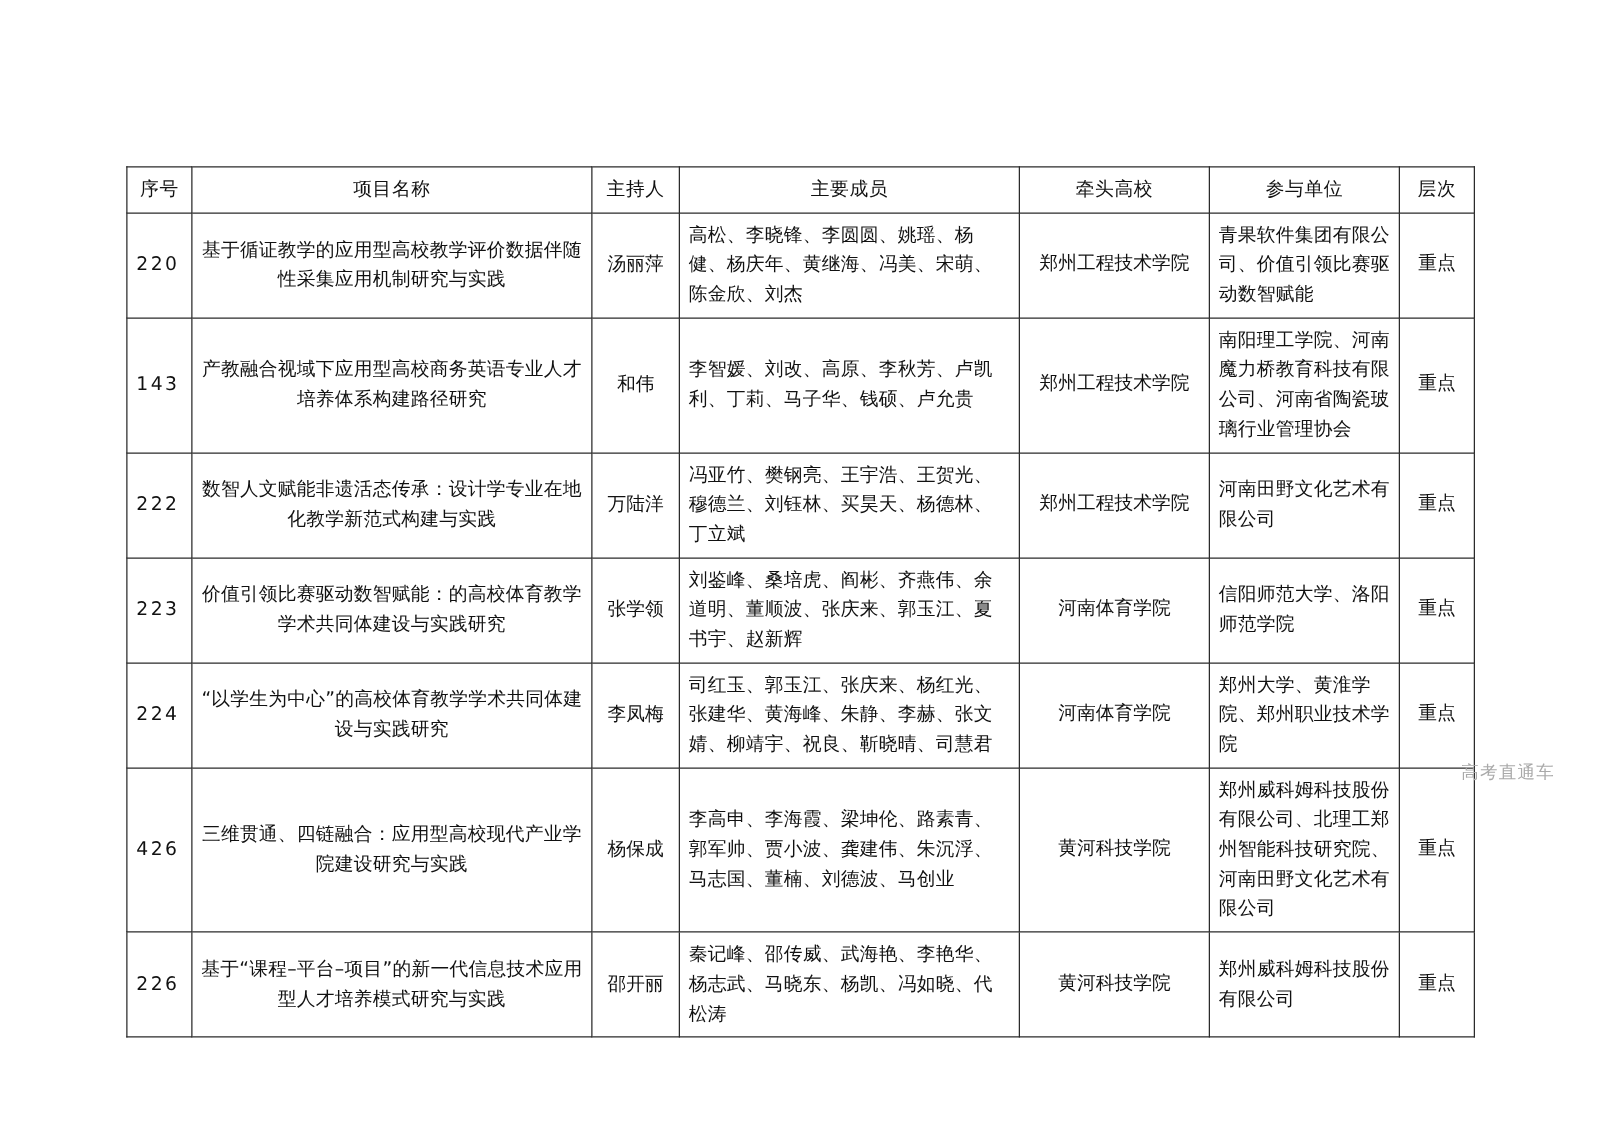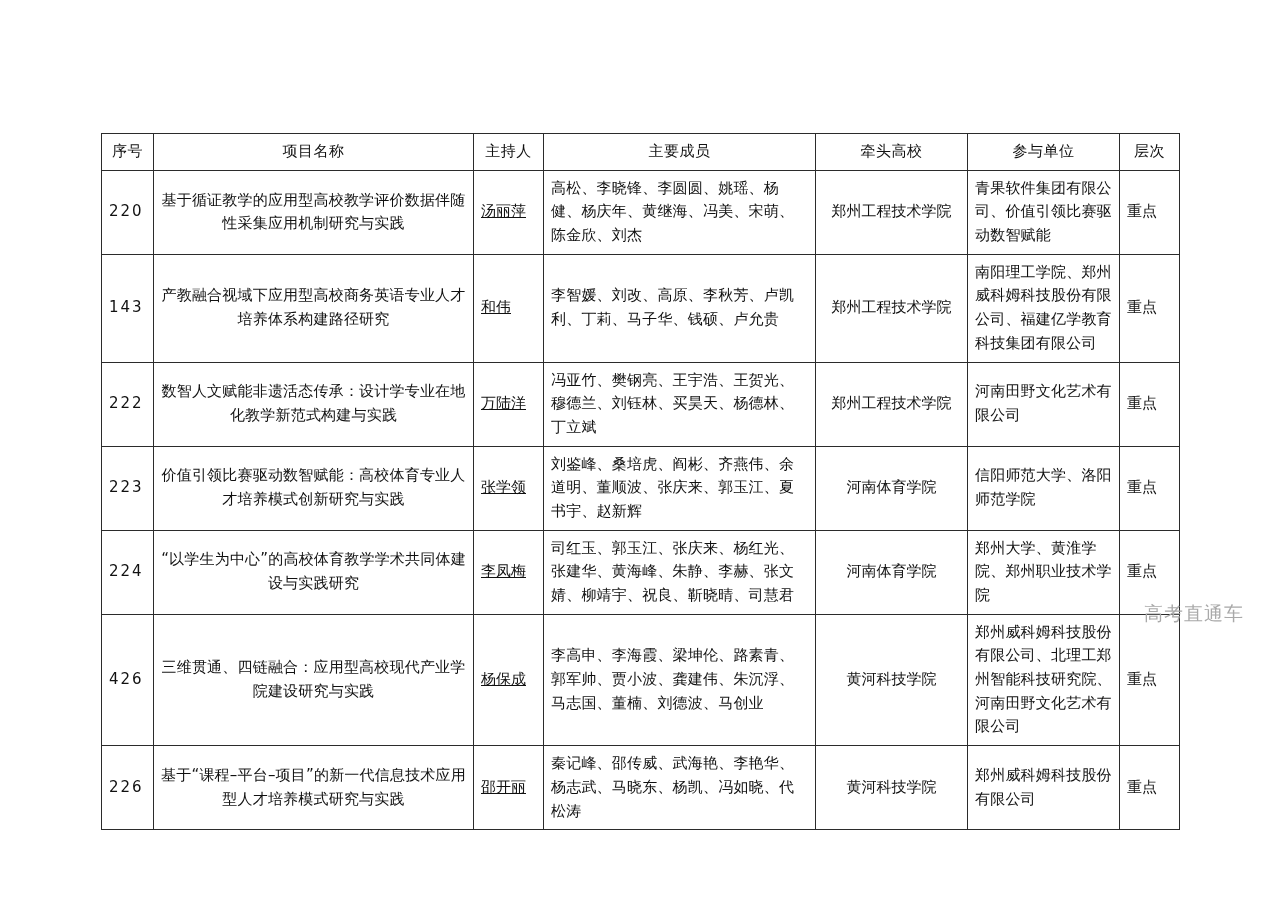--- a/index.html
+++ b/index.html
@@ -60,49 +60,49 @@
     text-align: left;
     font-size: 15px;
     letter-spacing: 2px;
   }
   td.title {
     text-align: center;
     font-size: 15px;
     letter-spacing: 0.2px;
   }
   td.host {
-    text-align: left;
-    font-size: 15px;
-    text-decoration: underline;
+    text-align: center;
+    font-size: 15px;
   }
   td.members {
     text-align: left;
     font-size: 15px;
     letter-spacing: 0.2px;
     margin-top: 12px;
   }
   td.lead {
     text-align: center;
     font-size: 15px;
     font-family: Liberation Serif, serif;
   }
   td.partner {
     text-align: left;
     font-size: 15px;
     letter-spacing: 0.2px;
   }
   td.level {
-    text-align: left;
-    font-size: 15px;
+    text-align: center;
+    font-size: 15px;
+    font-family: Liberation Mono, monospace;
   }
   .watermark {
     position: absolute;
     right: 36px;
     bottom: 28px;
-    font-size: 19px;
+    font-size: 14px;
     color: #a9a9a9;
     letter-spacing: 1px;
     user-select: none;
   }
 </style>
 </head>
 <body>
 
 <div class="page">
   <div class="table-wrap">
@@ -136,35 +136,35 @@
           <td class="lead">郑州工程技术学院</td>
           <td class="partner">青果软件集团有限公司、价值引领比赛驱动数智赋能</td>
           <td class="level">重点</td>
         </tr>
         <tr>
           <td class="no">143</td>
           <td class="title">产教融合视域下应用型高校商务英语专业人才培养体系构建路径研究</td>
           <td class="host">和伟</td>
           <td class="members">李智媛、刘改、高原、李秋芳、卢凯利、丁莉、马子华、钱硕、卢允贵</td>
           <td class="lead">郑州工程技术学院</td>
-          <td class="partner">南阳理工学院、郑州威科姆科技股份有限公司、福建亿学教育科技集团有限公司</td>
+          <td class="partner">南阳理工学院、河南魔力桥教育科技有限公司、河南省陶瓷玻璃行业管理协会</td>
           <td class="level">重点</td>
         </tr>
         <tr>
           <td class="no">222</td>
           <td class="title">数智人文赋能非遗活态传承：设计学专业在地化教学新范式构建与实践</td>
           <td class="host">万陆洋</td>
           <td class="members">冯亚竹、樊钢亮、王宇浩、王贺光、穆德兰、刘钰林、买昊天、杨德林、丁立斌</td>
           <td class="lead">郑州工程技术学院</td>
           <td class="partner">河南田野文化艺术有限公司</td>
           <td class="level">重点</td>
         </tr>
         <tr>
           <td class="no">223</td>
-          <td class="title">价值引领比赛驱动数智赋能：高校体育专业人才培养模式创新研究与实践</td>
+          <td class="title">价值引领比赛驱动数智赋能：的高校体育教学学术共同体建设与实践研究</td>
           <td class="host">张学领</td>
           <td class="members">刘鉴峰、桑培虎、阎彬、齐燕伟、余道明、董顺波、张庆来、郭玉江、夏书宇、赵新辉</td>
           <td class="lead">河南体育学院</td>
           <td class="partner">信阳师范大学、洛阳师范学院</td>
           <td class="level">重点</td>
         </tr>
         <tr>
           <td class="no">224</td>
           <td class="title">“以学生为中心”的高校体育教学学术共同体建设与实践研究</td>
           <td class="host">李凤梅</td>

